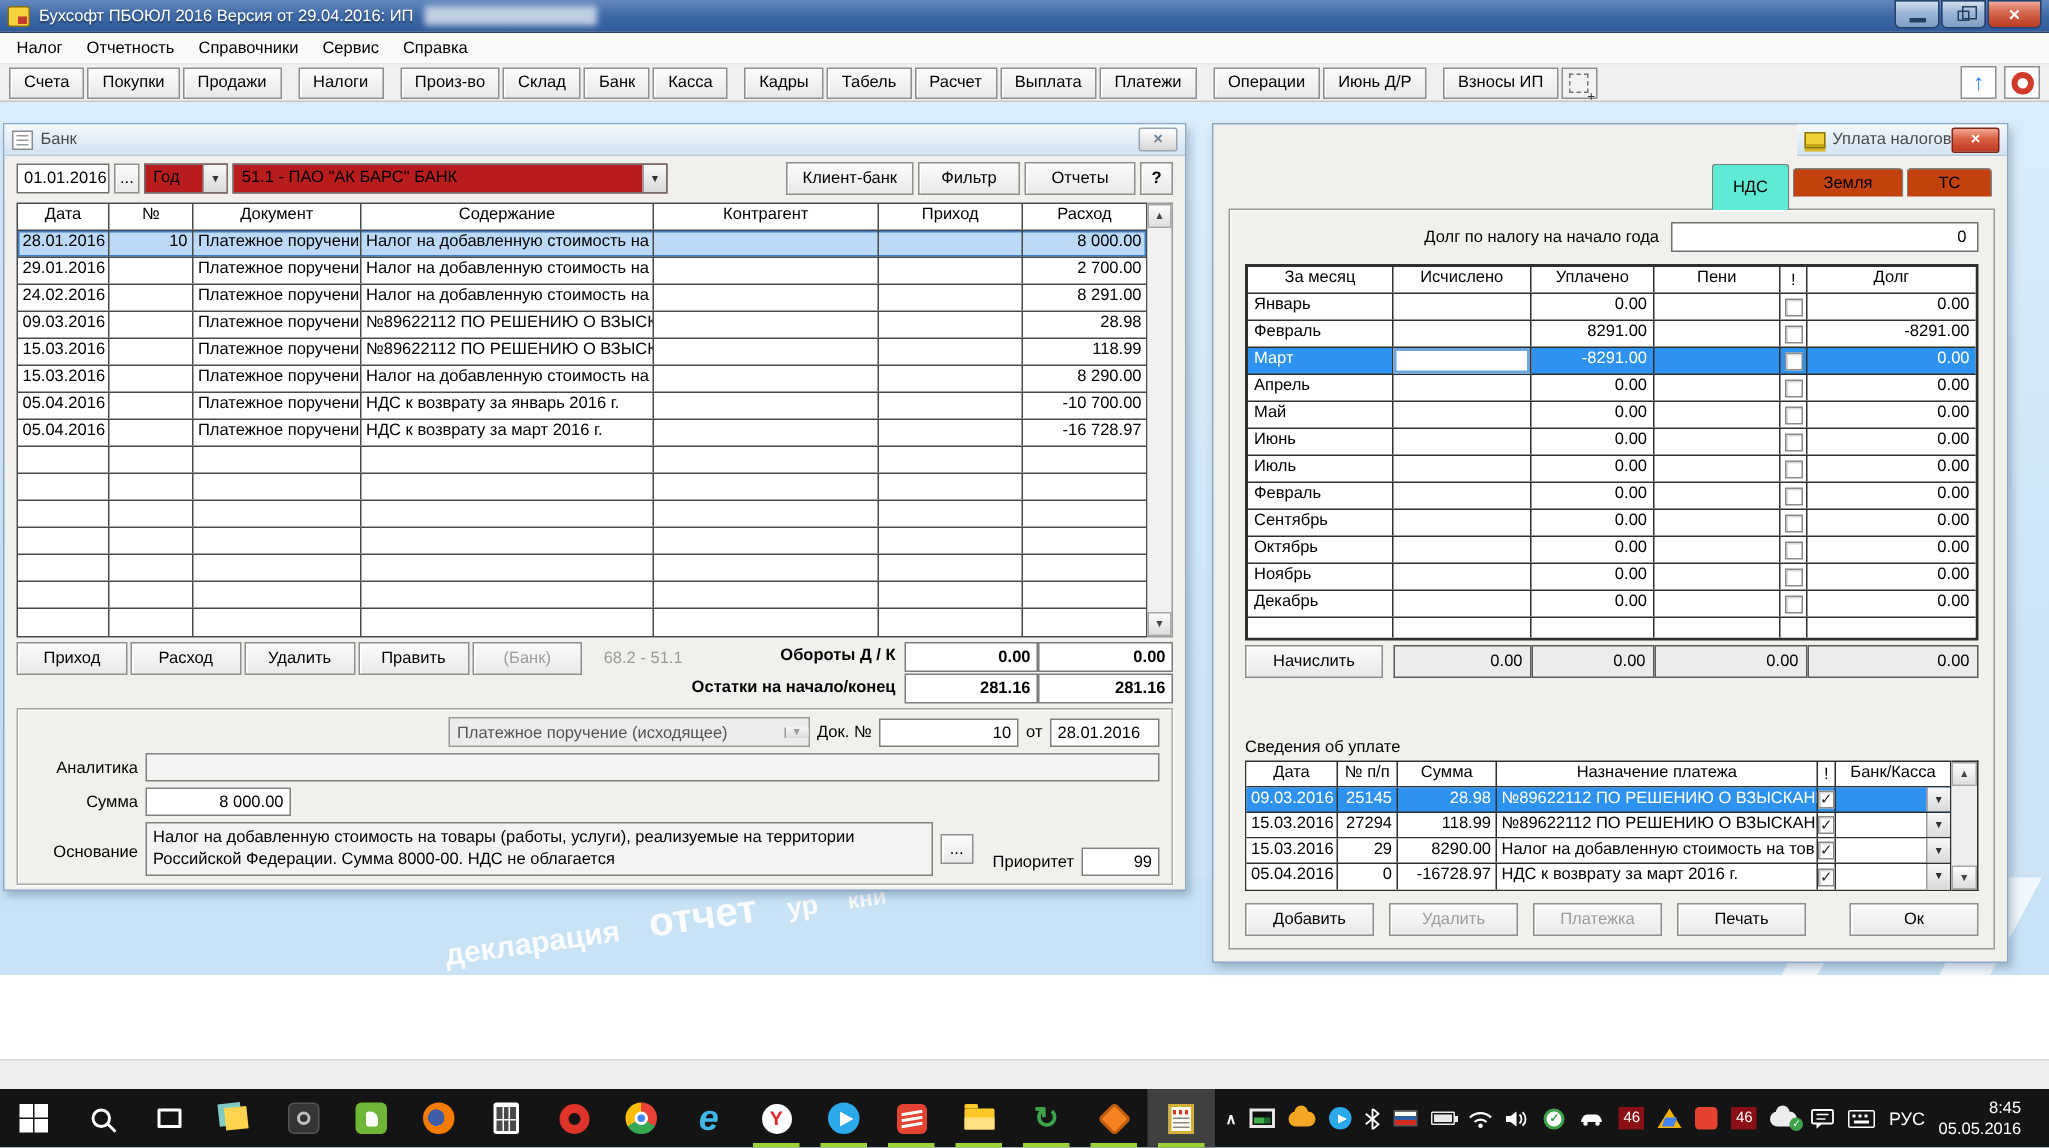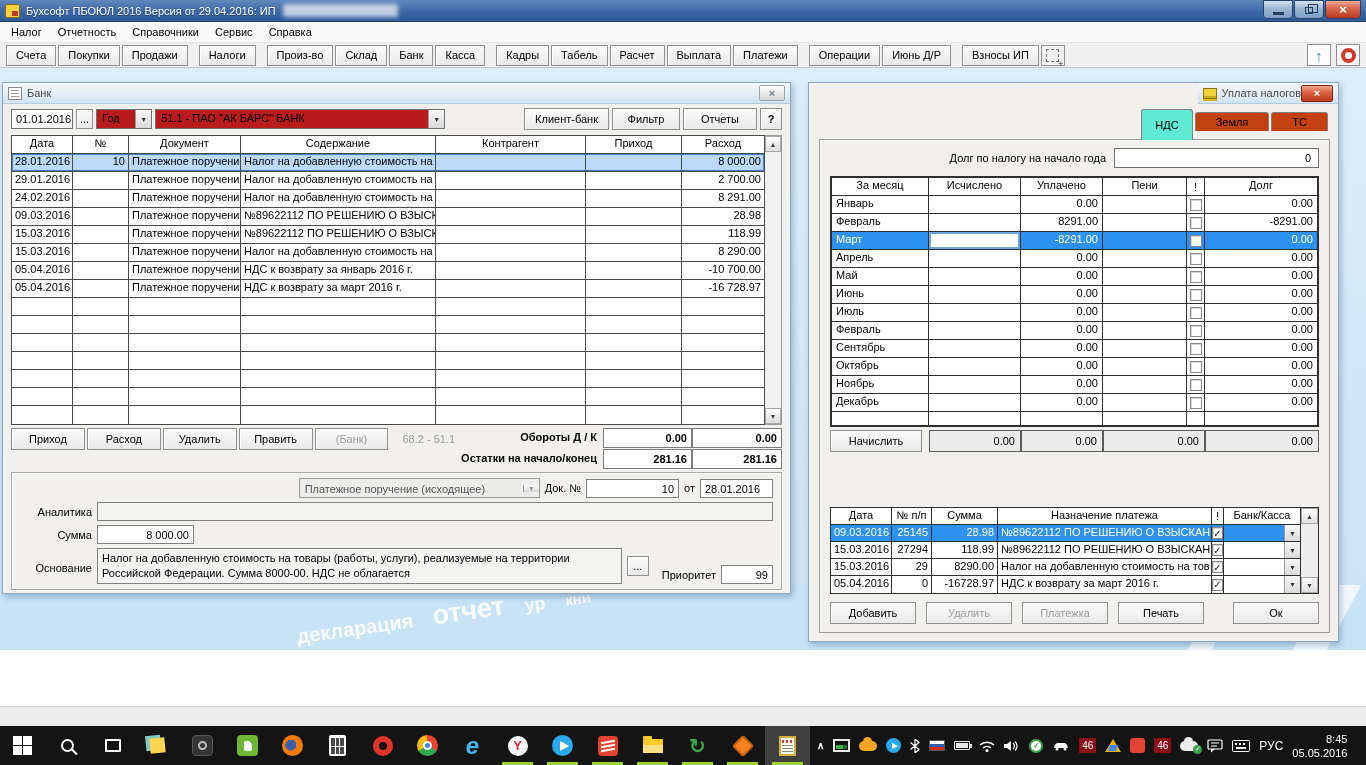--- a/index.html
+++ b/index.html
@@ -684,20 +684,21 @@
       <div class="accrue-row">
         <div class="push-btn accrue-btn">Начислить</div>
         <div class="sum-box sb1">0.00</div>
         <div class="sum-box sb2">0.00</div>
         <div class="sum-box sb3">0.00</div>
         <div class="sum-box sb4">0.00</div>
       </div>
 
       <div class="flex-gap"></div>
 
+      <div class="pay-label">Сведения об уплате</div>
 
       <div class="ptable-area">
         <div class="ptable">
           <div class="prow pheader">
             <div class="pcell p-date">Дата</div>
             <div class="pcell p-num" style="text-align:center;">№ п/п</div>
             <div class="pcell p-sum" style="text-align:center;">Сумма</div>
             <div class="pcell p-purp" style="text-align:center;">Назначение платежа</div>
             <div class="pcell p-ex">!</div>
             <div class="pcell p-bank" style="text-align:center;">Банк/Касса</div>

